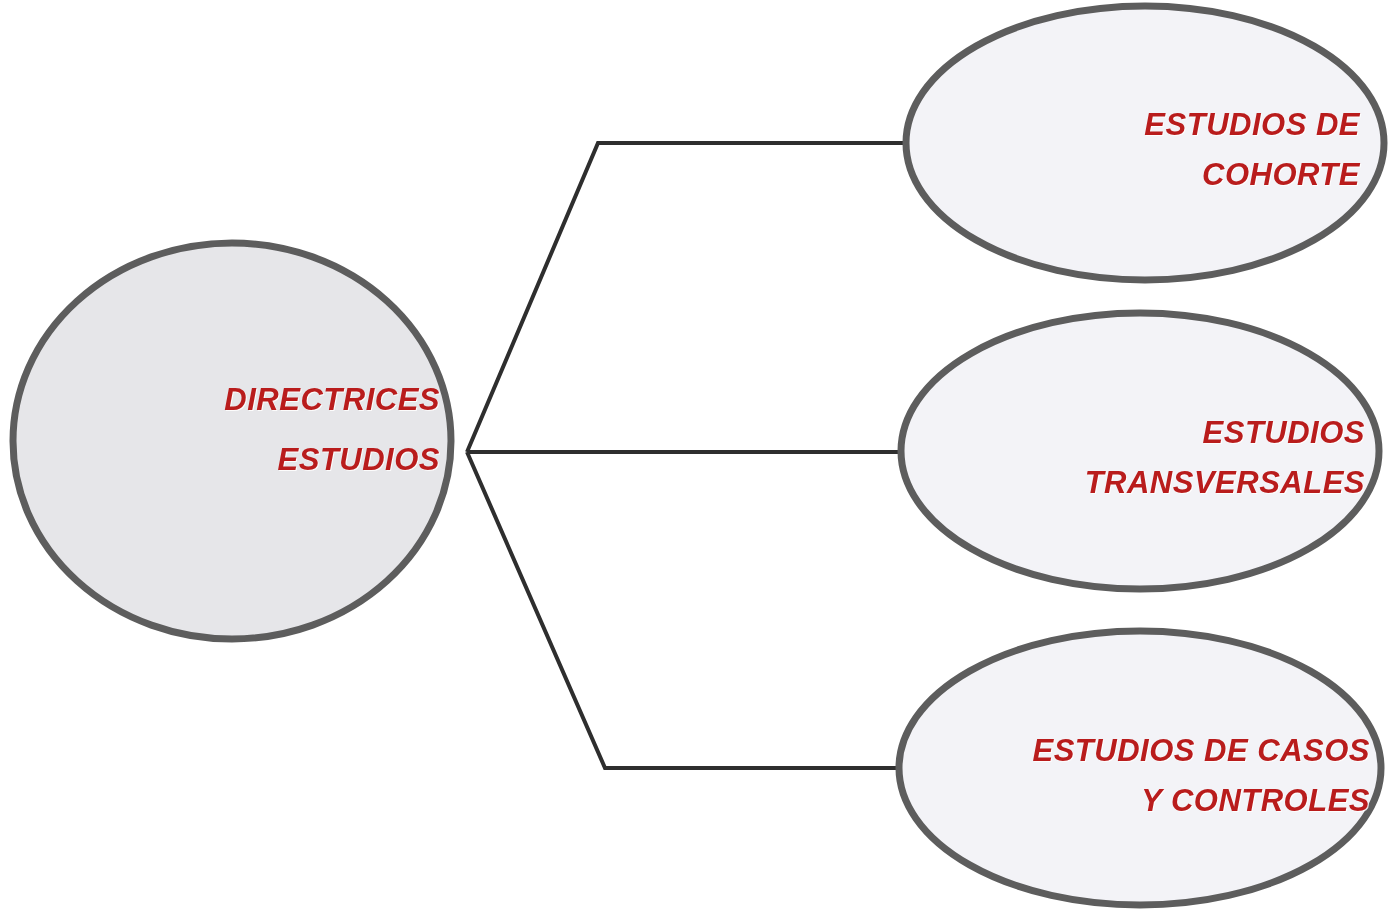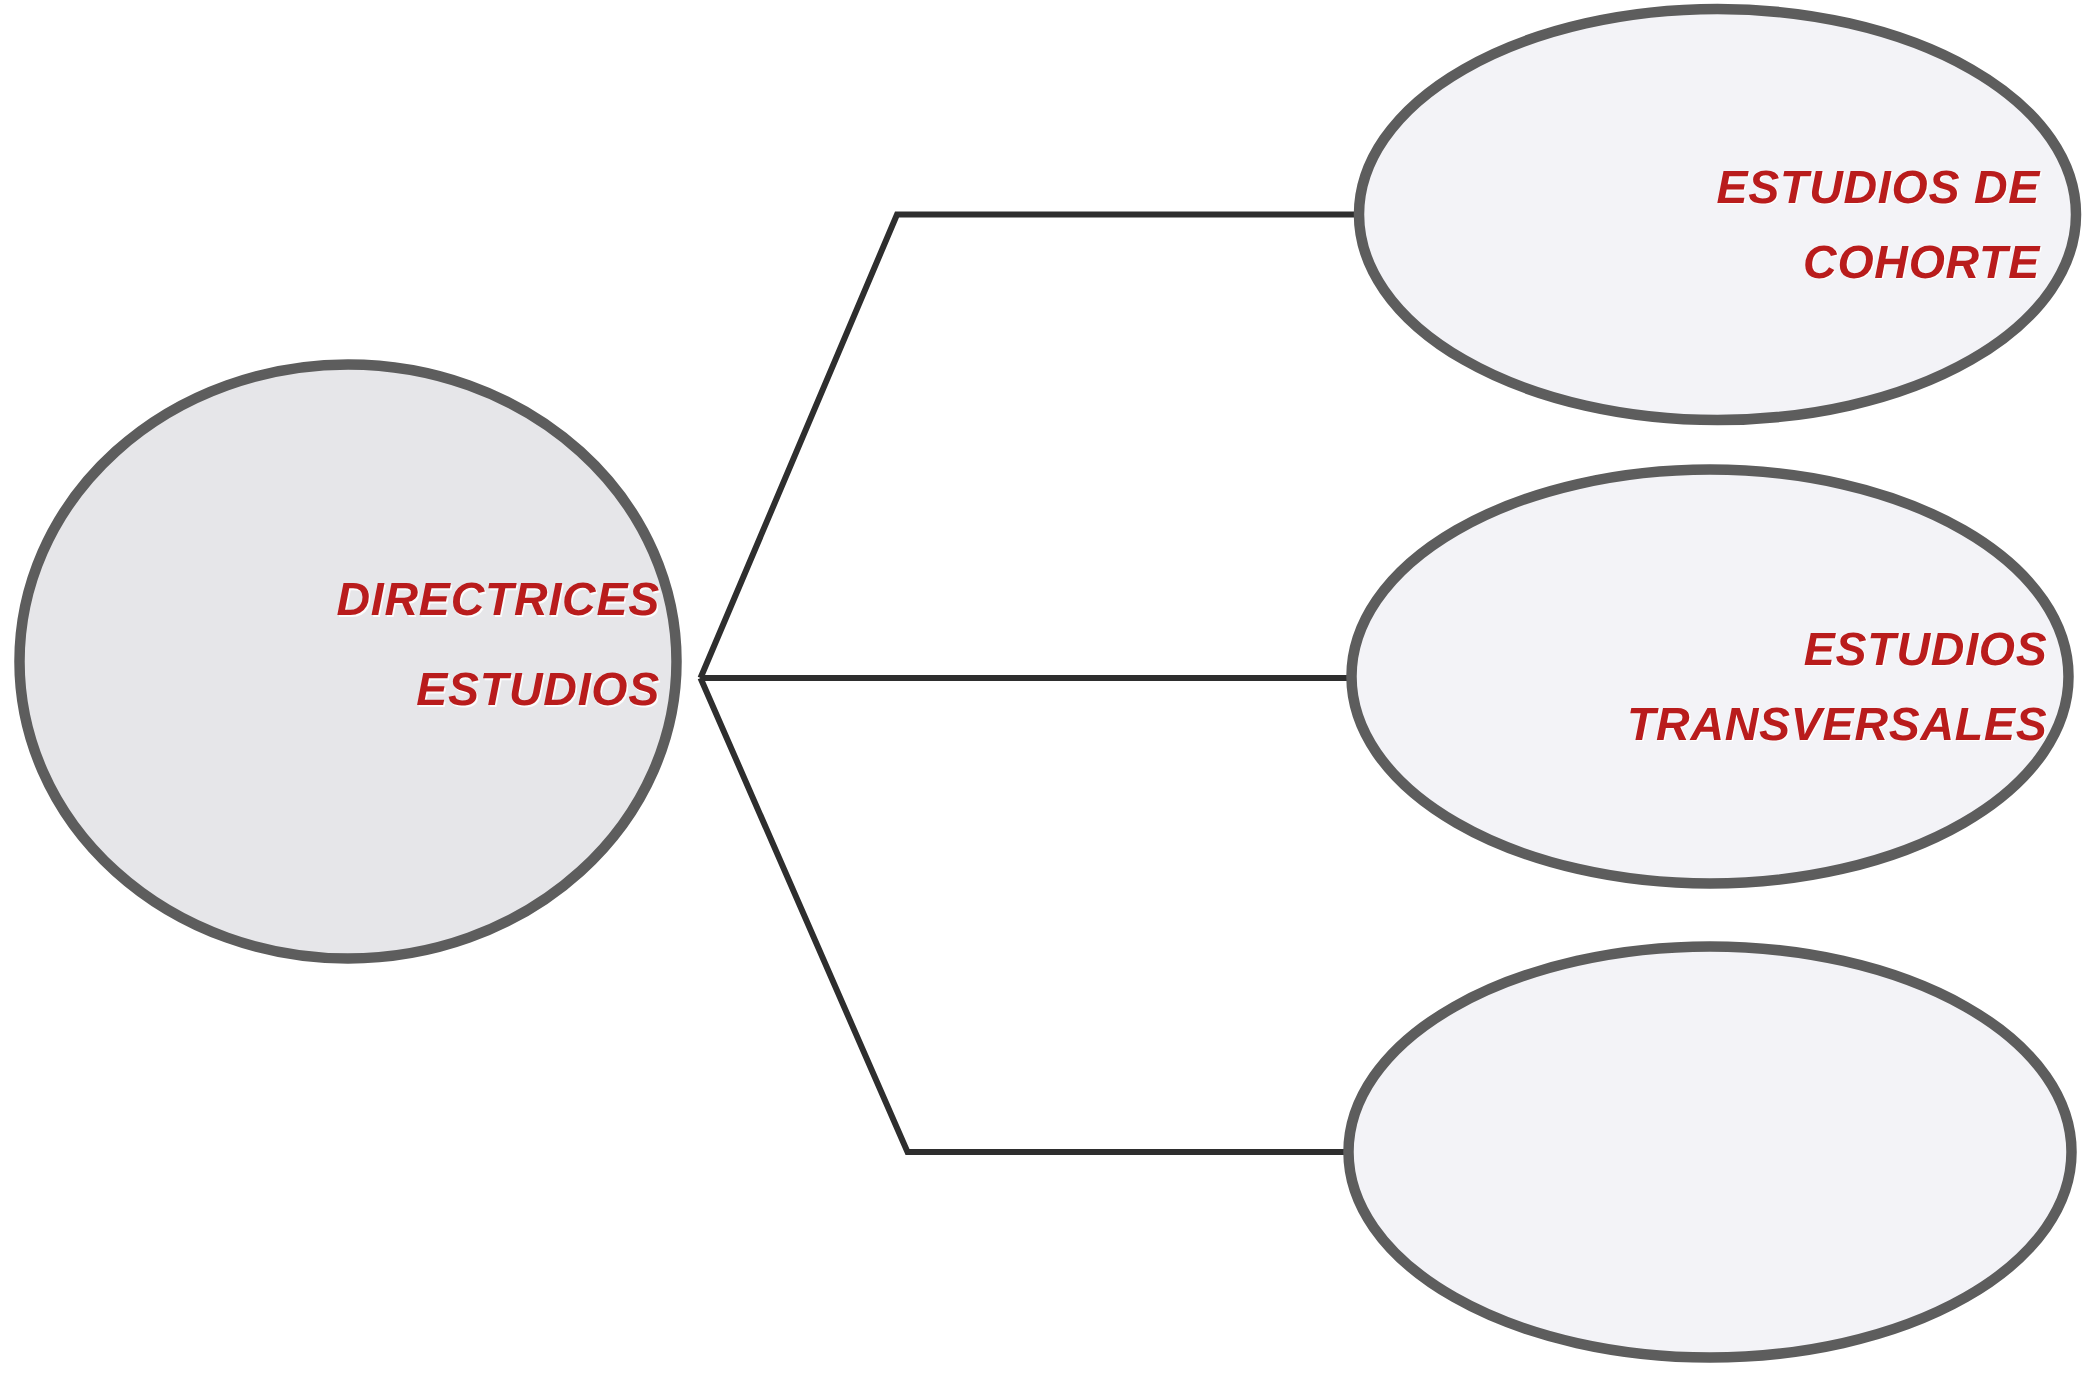--- a/index.html
+++ b/index.html
@@ -89,14 +89,16 @@
 
   <div class="node-label" id="label-root">DIRECTRICES
 ESTUDIOS</div>
 
   <div class="node-label" id="label-cohorte">ESTUDIOS DE
 COHORTE</div>
 
   <div class="node-label" id="label-transversales">ESTUDIOS
 TRANSVERSALES</div>
 
+  <div class="node-label" id="label-casos">ESTUDIOS DE CASOS
+Y CONTROLES</div>
 
 </div>
 
 </body></html>

